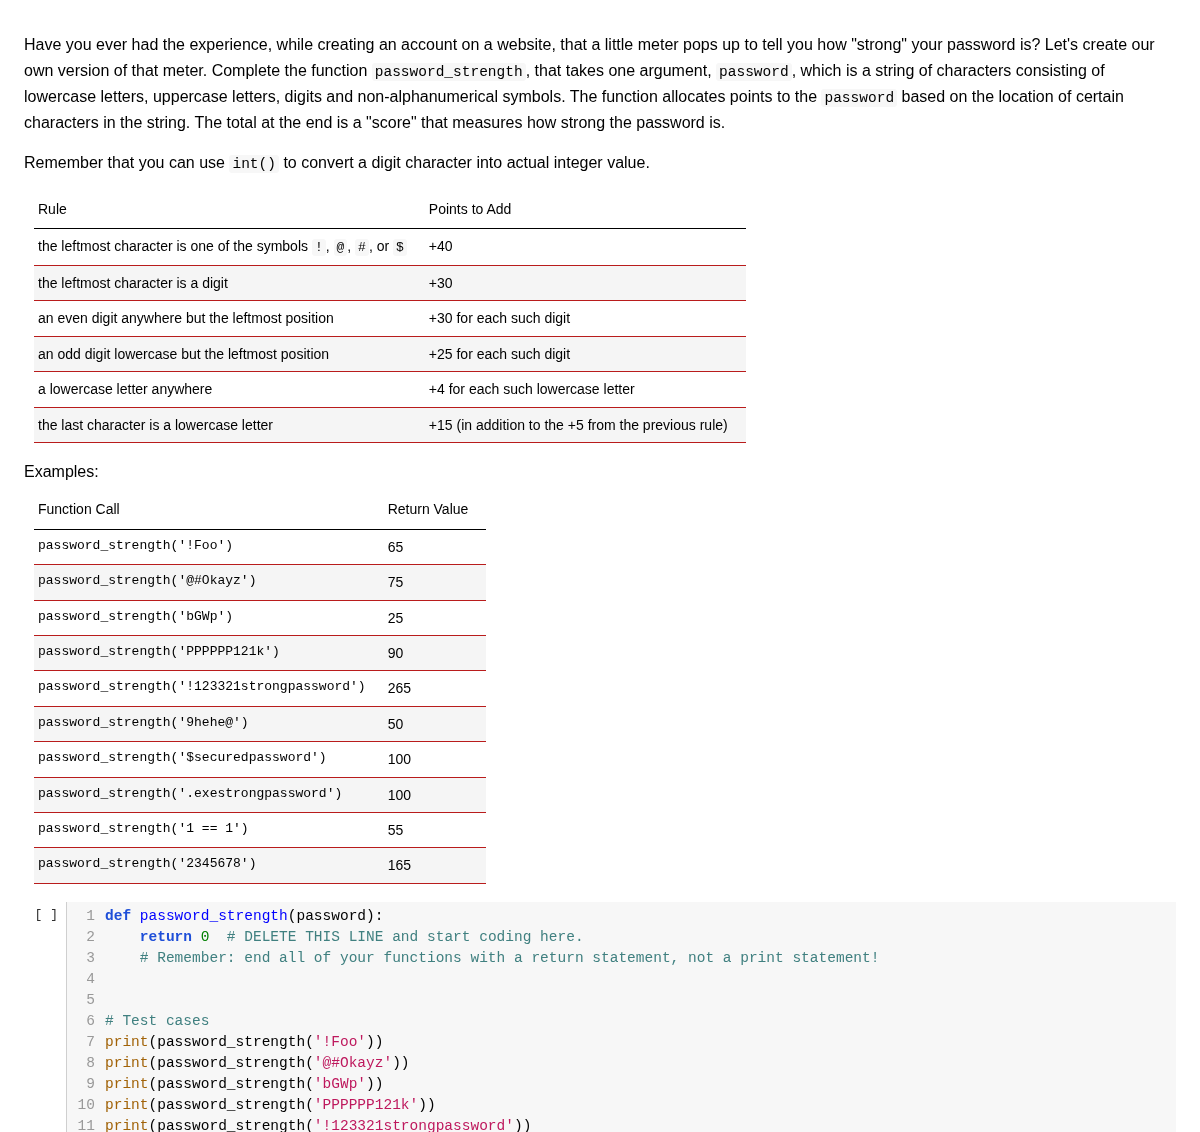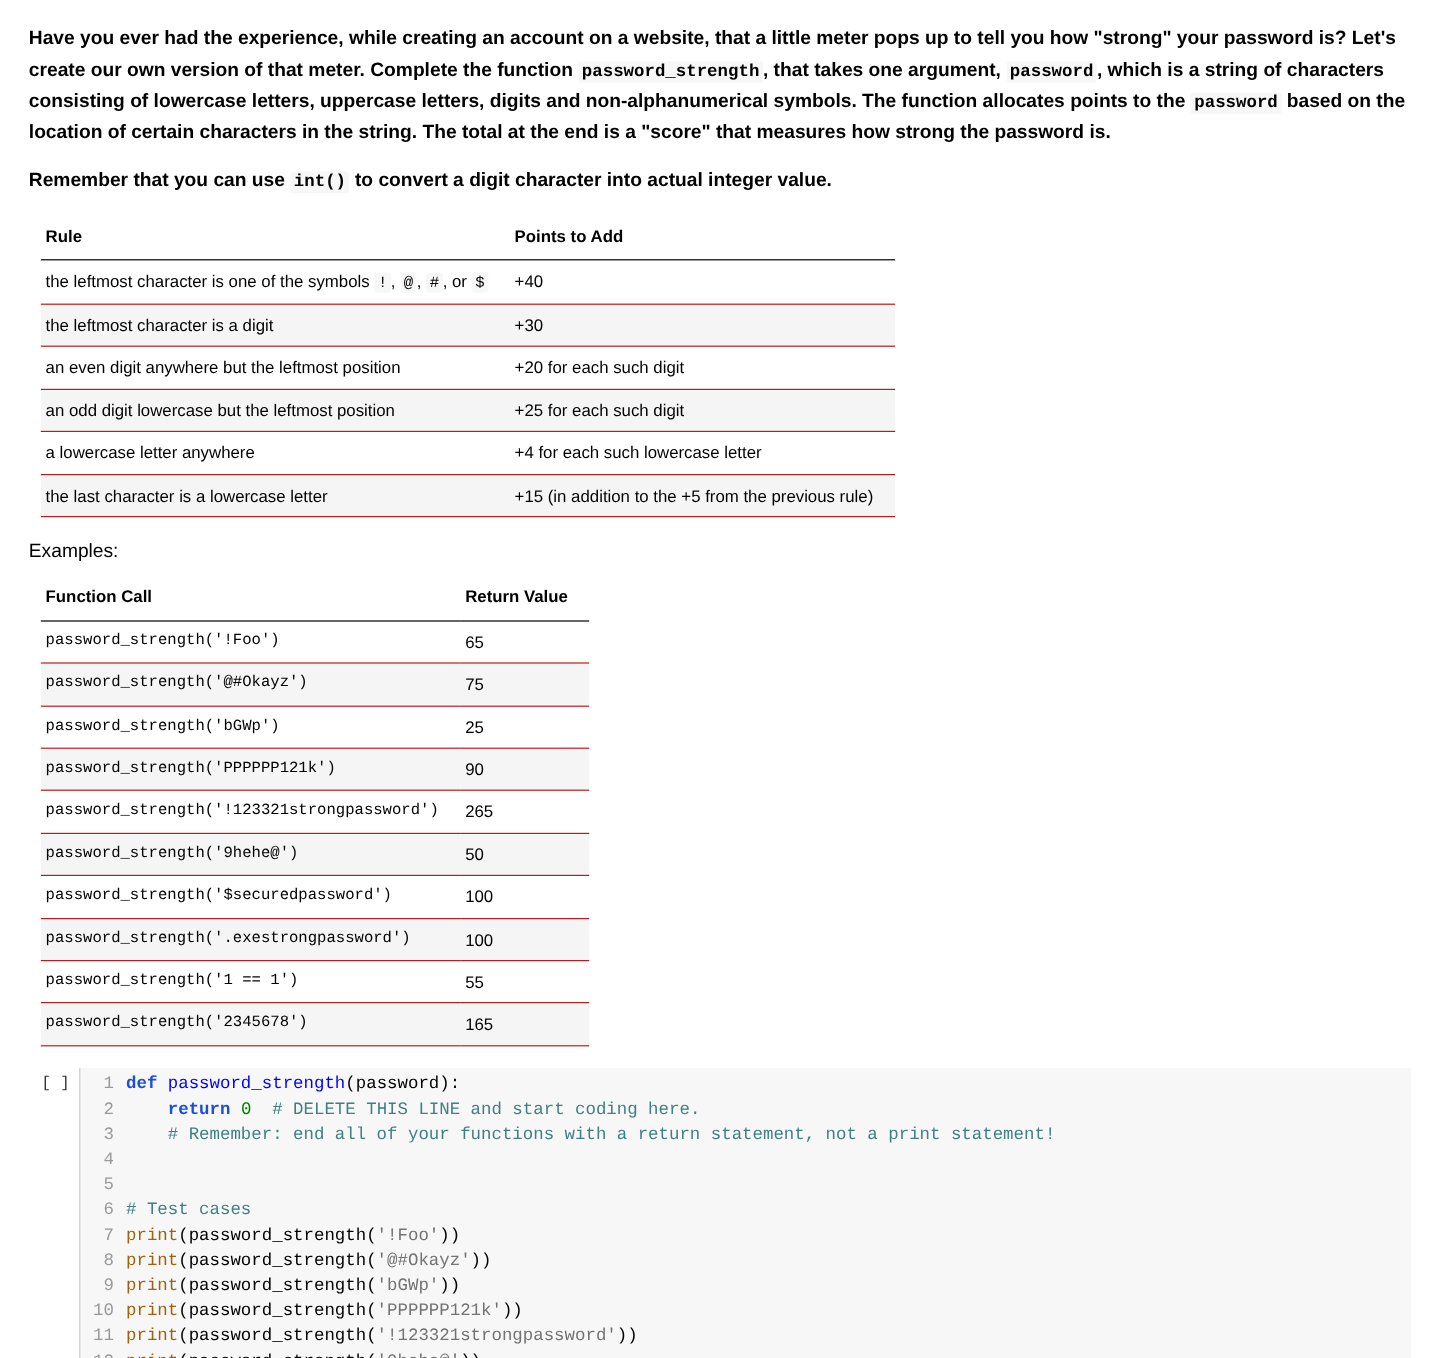--- a/index.html
+++ b/index.html
@@ -4,40 +4,40 @@
 <style>
   body {
     font-family: -apple-system, BlinkMacSystemFont, "Segoe UI", Helvetica, Arial, sans-serif;
     font-size: 16px;
     color: #000;
     background: #fff;
     margin: 0;
     padding: 20px 24px 10px 24px;
     line-height: 1.6;
   }
-  .prose p { margin: 0 0 14px 0; font-weight: bold; }
+  .prose p { margin: 12px 0 14px 0; }
   code.inline {
     font-family: "SFMono-Regular", Consolas, "Liberation Mono", Menlo, monospace;
     font-size: 14.5px;
     background: #f7f7f7;
     padding: 1px 3px;
     border-radius: 3px;
   }
   .section-label {
     font-size: 16px;
     margin: 10px 0 6px 0;
   }
   table.rules, table.examples {
     border-collapse: collapse;
     font-size: 14px;
     margin: 6px 0 16px 10px;
   }
   table.rules th, table.examples th {
     text-align: left;
-    font-weight: 700;
+    font-weight: 400;
     padding: 8px 18px 8px 4px;
     border-bottom: 1px solid #000;
   }
   table.rules thead tr, table.examples thead tr {
     border-bottom: 1px solid #000;
   }
   table.rules tbody tr td, table.examples tbody tr td {
     padding: 6px 18px 6px 4px;
     border-bottom: 1px solid #b91c1c;
     vertical-align: top;
@@ -81,21 +81,21 @@
   .lineno {
     display: inline-block;
     width: 28px;
     text-align: right;
     color: #999;
     padding-right: 10px;
     user-select: none;
   }
   .tok-kw   { color: #1d4ed8; font-weight: bold; }
   .tok-def  { color: #0000ff; }
-  .tok-str  { color: #737373; }
+  .tok-str  { color: #be185d; }
   .tok-num  { color: #008000; }
   .tok-com  { color: #408080; }
   .tok-builtin { color: #a16207; }
 </style>
 </head>
 <body>
 
 <div class="prose">
   <p id="intro-p1">Have you ever had the experience, while creating an account on a website, that a little meter pops up to tell you how "strong" your password is? Let's create our own version of that meter. Complete the function <code class="inline mono">password_strength</code>, that takes one argument, <code class="inline mono">password</code>, which is a string of characters consisting of lowercase letters, uppercase letters, digits and non-alphanumerical symbols. The function allocates points to the <code class="inline mono">password</code> based on the location of certain characters in the string. The total at the end is a "score" that measures how strong the password is.</p>
   <p id="intro-p2">Remember that you can use <code class="inline mono">int()</code> to convert a digit character into actual integer value.</p>
@@ -112,21 +112,21 @@
       <tr>
         <td>the leftmost character is one of the symbols <code class="inline mono">!</code>, <code class="inline mono">@</code>, <code class="inline mono">#</code>, or <code class="inline mono">$</code></td>
         <td>+40</td>
       </tr>
       <tr>
         <td>the leftmost character is a digit</td>
         <td>+30</td>
       </tr>
       <tr>
         <td>an even digit anywhere but the leftmost position</td>
-        <td>+20 for each such digit</td>
+        <td>+30 for each such digit</td>
       </tr>
       <tr>
         <td>an odd digit lowercase but the leftmost position</td>
         <td>+25 for each such digit</td>
       </tr>
       <tr>
         <td>a lowercase letter anywhere</td>
         <td>+4 for each such lowercase letter</td>
       </tr>
       <tr>

